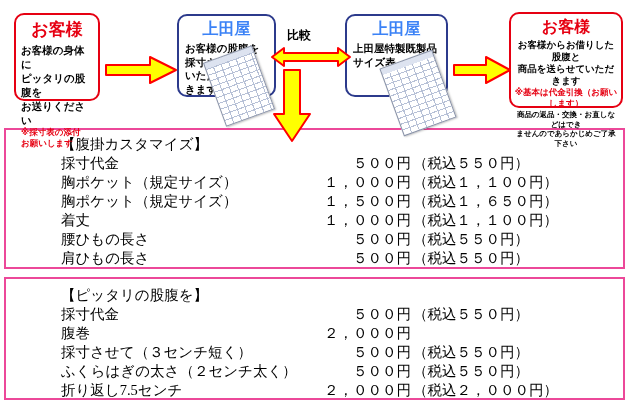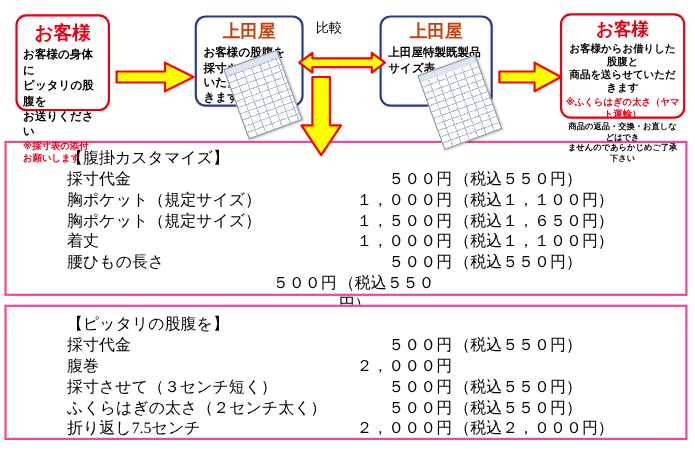--- a/index.html
+++ b/index.html
@@ -7,21 +7,21 @@
           font-family:"Liberation Sans","DejaVu Sans",sans-serif; }
 
   
   .flow-box { position:absolute; border-radius:10px; background:#fff; box-sizing:border-box; z-index:2; }
   .box-red  { border:2px solid #e60012; }
   .box-navy { border:2px solid #2c3a8c; }
   .pre { white-space:pre-line; }
 
   .box-title { font-family:"Liberation Serif","DejaVu Serif",serif; font-weight:bold; text-align:center; }
   .red-text  { color:#e60012; }
-  .navy-text { color:#c2410c; }
+  .navy-text { color:#3b82f6; }
 
   #box1 { left:14px; top:13px; width:86px; height:88px; padding:2px 5px; }
   #box1 .box-title { font-size:17px; margin:1px 0 2px; }
   #box1 .body { font-size:10.5px; font-weight:bold; line-height:14px; }
   #box1 .note { font-size:8.5px; font-weight:bold; line-height:10.5px; }
 
   #box2 { left:177px; top:14px; width:99px; height:83px; padding:2px 6px; }
   #box3 { left:345px; top:14px; width:103px; height:83px; padding:2px 6px; }
   #box2 .box-title, #box3 .box-title { font-size:16px; margin:1px 0 2px; }
   #box2 .body, #box3 .body { font-size:10.5px; font-weight:bold; line-height:13.5px; }
@@ -32,21 +32,21 @@
   #box4 .l2 { font-size:8.5px; font-weight:bold; line-height:11px; }
   #box4 .l3 { font-size:7.5px; font-weight:bold; line-height:9.5px; margin-top:1px; }
   #box4 .l4 { font-size:9.5px; font-weight:bold; text-decoration:underline; margin-top:2px; }
 
   
   .arrow-svg { position:absolute; z-index:4; }
   #arrow1 { left:104px; top:55px; }
   #arrow-compare { left:270px; top:44px; }
   #arrow2 { left:452px; top:55px; }
   #arrow-down { left:272px; top:68px; z-index:5; }
-  #compare-label { position:absolute; left:287px; top:17px; font-size:12px; font-weight:normal; z-index:4; }
+  #compare-label { position:absolute; left:287px; top:27px; font-size:12px; font-weight:bold; z-index:4; }
 
   
   .paper { position:absolute; background:
              linear-gradient(#dde3f0 0 6px, rgba(0,0,0,0) 6px),
              repeating-linear-gradient(0deg, rgba(0,0,0,0) 0 5px, #b6c0d6 5px 6px),
              repeating-linear-gradient(90deg, rgba(0,0,0,0) 0 7px, #b6c0d6 7px 8px);
            background-color:#fff; border:1px solid #8a93a8; transform:rotate(-20deg);
            z-index:3; box-shadow:1px 1px 2px rgba(0,0,0,.25); }
   #paper2 { left:213px; top:52px; width:50px; height:66px; }
   #paper3 { left:390px; top:57px; width:54px; height:70px; }
@@ -106,21 +106,21 @@
   <div class="paper" id="paper3"></div>
 
   <svg class="arrow-svg" id="arrow2" width="60" height="30" viewBox="0 0 60 30">
     <polygon points="2,10 34,10 34,2 58,15 34,28 34,20 2,20" fill="#ffff00" stroke="#ff0000" stroke-width="2" stroke-linejoin="round"></polygon>
   </svg>
 
   <div class="flow-box box-red" id="box4">
     <div class="box-title red-text">お客様</div>
     <div class="l1 pre">お客様からお借りした股腹と
 商品を送らせていただきます</div>
-    <div class="l2 red-text">※ふくらはぎの太さ（ヤマト運輸）</div>
+    <div class="l2 red-text">※基本は代金引換（お願いします）</div>
     <div class="l3 pre">商品の返品・交換・お直しなどはでき
 ませんのであらかじめご了承下さい</div>
   </div>
 
   <div class="price-table" id="table1">
     <div class="t-title">【腹掛カスタマイズ】</div>
     <div class="t-row">
       <span class="t-label">採寸代金</span>
       <span class="t-amount">５００円</span>
       <span class="t-tax">（税込５５０円）</span>
@@ -139,20 +139,21 @@
       <span class="t-label">着丈</span>
       <span class="t-amount">１，０００円</span>
       <span class="t-tax">（税込１，１００円）</span>
     </div>
     <div class="t-row">
       <span class="t-label">腰ひもの長さ</span>
       <span class="t-amount">５００円</span>
       <span class="t-tax">（税込５５０円）</span>
     </div>
     <div class="t-row">
+      <span class="t-label">肩ひもの長さ</span>
       <span class="t-amount">５００円</span>
       <span class="t-tax">（税込５５０円）</span>
     </div>
   </div>
 
   <div class="price-table" id="table2">
     <div class="t-title">【ピッタリの股腹を】</div>
     <div class="t-row">
       <span class="t-label">採寸代金</span>
       <span class="t-amount">５００円</span>

